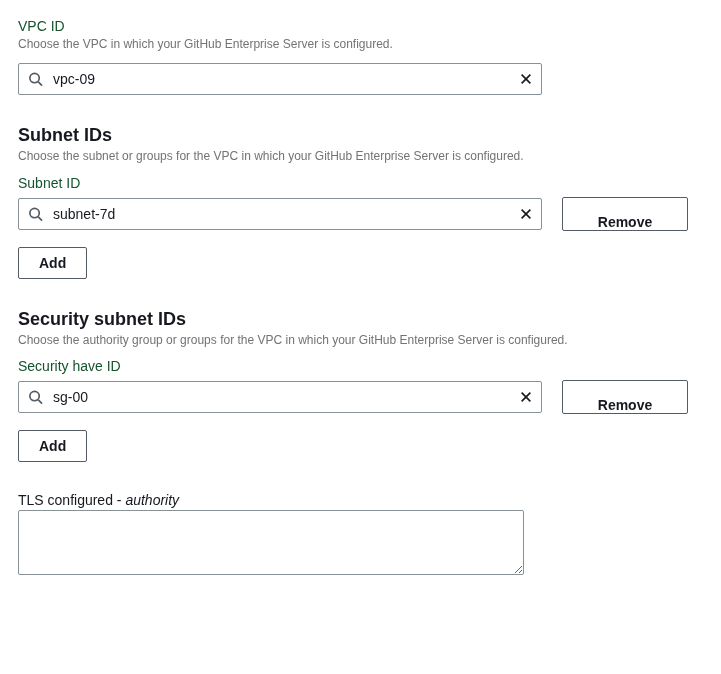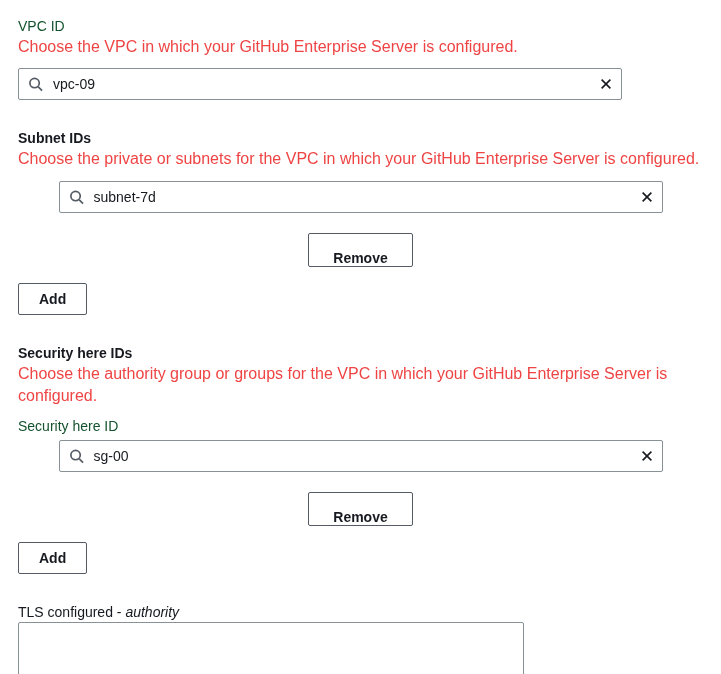--- a/index.html
+++ b/index.html
@@ -11,37 +11,37 @@
     background: #fff;
     width: 721px;
   }
   .field-label {
     font-size: 14px;
     font-weight: 400;
     color: #14532d;
     margin-bottom: 2px;
   }
   .field-hint {
-    font-size: 16px;
-    color: #ef4444;
+    font-size: 12px;
+    color: #737373;
     line-height: 1.4;
     margin-bottom: 10px;
   }
   .section-heading {
-    font-size: 14px;
+    font-size: 18px;
     font-weight: 700;
     color: #16191f;
     margin-bottom: 2px;
   }
   .section {
     margin-bottom: 30px;
   }
   .input-wrap {
     position: relative;
-    width: 604px;
+    width: 524px;
   }
   .search-input {
     width: 100%;
     height: 32px;
     border: 1px solid #879196;
     border-radius: 2px;
     padding: 4px 34px 4px 34px;
     font-size: 14px;
     color: #16191f;
     outline: none;
@@ -68,35 +68,34 @@
     cursor: pointer;
     display: flex;
     align-items: center;
     justify-content: center;
   }
   .row {
     display: flex;
     align-items: center;
     gap: 20px;
     margin-bottom: 16px;
-    flex-direction: column;
   }
   .btn {
     height: 32px;
     padding: 0 20px;
     border: 1px solid #545b64;
     border-radius: 2px;
     background: #fff;
     font-size: 14px;
     font-weight: 700;
     color: #16191f;
     cursor: pointer;
   }
   .btn.remove {
-    width: 105px;
+    width: 126px;
     padding: 16px;
   }
   .btn.add {
     padding: 4px 20px;
   }
   .tls-label {
     font-size: 14px;
     color: #16191f;
     margin-bottom: 2px;
   }
@@ -135,21 +134,22 @@
       <svg viewBox="0 0 16 16" width="14" height="14" stroke="currentColor" fill="none" stroke-width="1.8">
         <line x1="3" y1="3" x2="13" y2="13"></line>
         <line x1="13" y1="3" x2="3" y2="13"></line>
       </svg>
     </span>
   </div>
 </div>
 
 <div class="section">
   <div class="section-heading">Subnet IDs</div>
-  <div class="field-hint">Choose the private or subnets for the VPC in which your GitHub Enterprise Server is configured.</div>
+  <div class="field-hint">Choose the subnet or groups for the VPC in which your GitHub Enterprise Server is configured.</div>
+  <div class="field-label" style="margin-bottom:6px;">Subnet ID</div>
   <div class="row">
     <div class="input-wrap">
       <span class="search-icon">
         <svg viewBox="0 0 16 16" width="15" height="15" stroke="currentColor" fill="none" stroke-width="1.8">
           <circle cx="7" cy="7" r="5"></circle>
           <line x1="11" y1="11" x2="15" y2="15"></line>
         </svg>
       </span>
       <input type="text" class="search-input" value="subnet-7d" style="">
       <span class="clear-icon">
@@ -158,23 +158,23 @@
           <line x1="13" y1="3" x2="3" y2="13"></line>
         </svg>
       </span>
     </div>
     <button class="btn remove">Remove</button>
   </div>
   <button class="btn add">Add</button>
 </div>
 
 <div class="section">
-  <div class="section-heading">Security here IDs</div>
+  <div class="section-heading">Security subnet IDs</div>
   <div class="field-hint">Choose the authority group or groups for the VPC in which your GitHub Enterprise Server is configured.</div>
-  <div class="field-label" style="margin-bottom:6px;">Security here ID</div>
+  <div class="field-label" style="margin-bottom:6px;">Security have ID</div>
   <div class="row">
     <div class="input-wrap">
       <span class="search-icon">
         <svg viewBox="0 0 16 16" width="15" height="15" stroke="currentColor" fill="none" stroke-width="1.8">
           <circle cx="7" cy="7" r="5"></circle>
           <line x1="11" y1="11" x2="15" y2="15"></line>
         </svg>
       </span>
       <input type="text" class="search-input" value="sg-00" style="">
       <span class="clear-icon">

